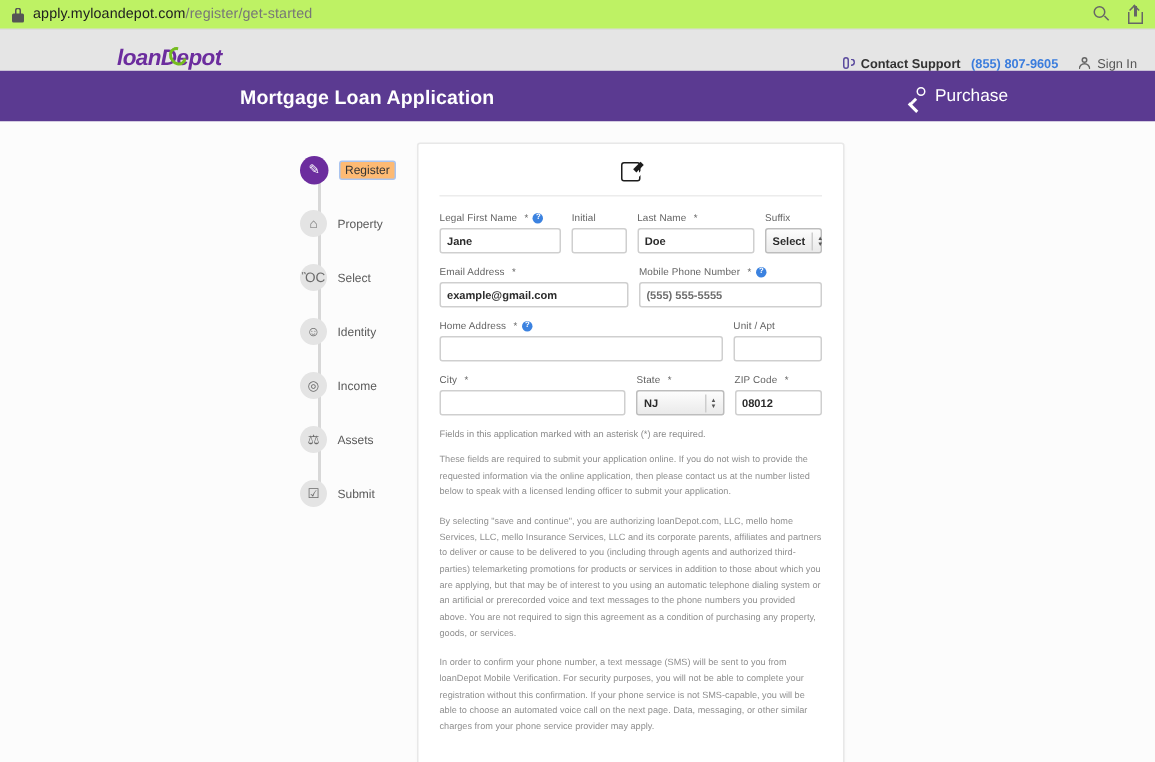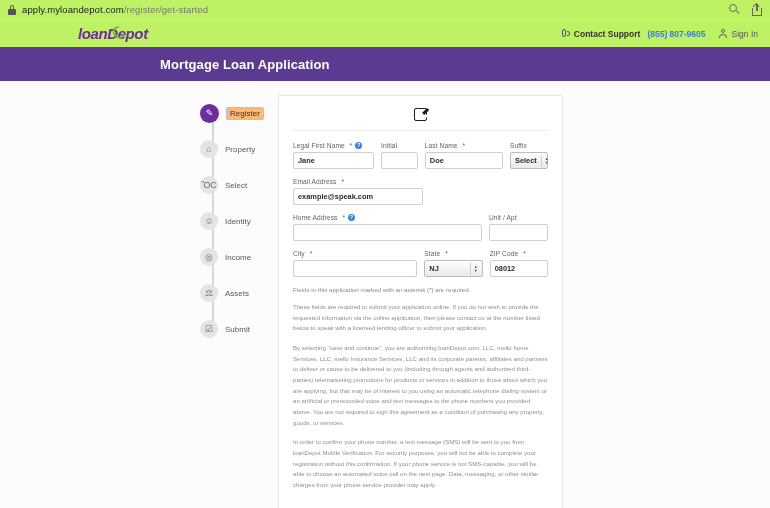--- a/index.html
+++ b/index.html
@@ -30,21 +30,21 @@
      background: #666; transform: rotate(45deg); transform-origin: right center; }
   .ico-share { width: 10px; height: 12px; position: relative; }
   .ico-share .box { position: absolute; bottom: 0; left: 0; width: 10px; height: 7.5px;
      border: 1.3px solid #666; border-top: none; }
   .ico-share .arrow { position: absolute; top: 0; left: 4.3px; width: 1.3px; height: 7px; background: #666; }
   .ico-share .head { position: absolute; top: 0px; left: 2.1px; width: 4.5px; height: 4.5px;
      border-left: 1.3px solid #666; border-top: 1.3px solid #666; transform: rotate(45deg); }
 
   
   .site-header {
-    height: 27px; background: #bef264; display: flex; align-items: center;
+    height: 27px; background: #e5e5e5; display: flex; align-items: flex-end;
     padding: 0 12px 0 78px; position: relative;
   }
   .logo { font-size: 15px; font-weight: bold; font-style: italic; color: #6c2d9e;
      letter-spacing: -0.4px; position: relative; display: inline-block; }
   .logo .swoosh {
      position: absolute; left: 34.5px; top: 1px; width: 11px; height: 13px;
      border: 2px solid #76bc21; border-radius: 50%; border-right-color: transparent;
      transform: rotate(-35deg); pointer-events: none;
   }
   .header-right { margin-left: auto; display: flex; align-items: center; gap: 7px; font-size: 8.5px; }
@@ -201,20 +201,29 @@
             <span class="head"></span>
             <span class="body"></span>
           </span>
         <span>Sign In</span>
       </span>
     </div>
   </div>
 
   <div class="banner">
     <span class="banner-title">Mortgage Loan Application</span>
+    <span class="banner-right">
+      <span class="ico-key">
+          <span class="kring"></span>
+          <span class="kstem"></span>
+          <span class="kt1"></span>
+          <span class="kt2"></span>
+        </span>
+      <span>Purchase</span>
+    </span>
   </div>
 
   <div class="content">
 
     <div class="stepper">
       <div class="step active">
 
         <span class="step-dot">
             <span class="glyph">✎</span>
           </span>
@@ -305,21 +314,29 @@
           </div>
         </div>
       </div>
 
       <div class="row">
         <div class="field w-email">
           <label>
               <span>Email Address</span>
               <span class="req">&nbsp;*</span>
             </label>
-          <div class="input">example@speak.com</div>
+          <div class="input">example@gmail.com</div>
+        </div>
+        <div class="field w-phone">
+          <label>
+            <span>Mobile Phone Number</span>
+              <span class="req">&nbsp;*</span>
+            <span class="help">?</span>
+          </label>
+          <div class="input placeholder">(555) 555-5555</div>
         </div>
       </div>
 
       <div class="row">
         <div class="field w-home">
           <label>
             <span>Home Address</span>
               <span class="req">&nbsp;*</span>
             <span class="help">?</span>
           </label>

